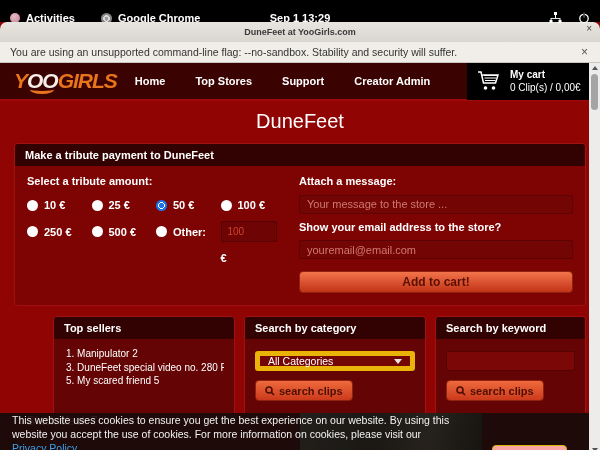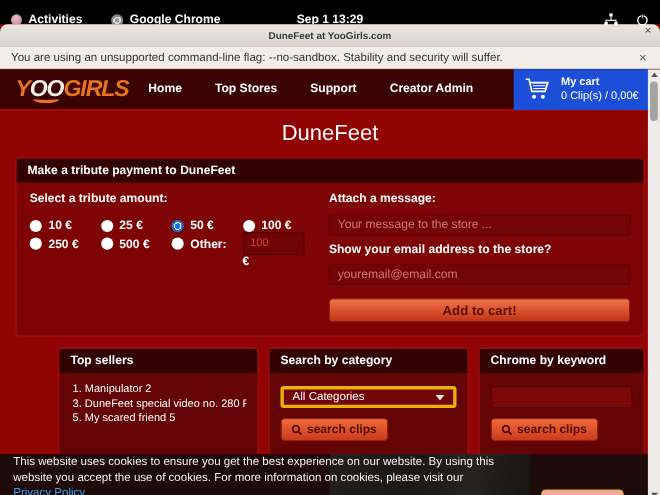--- a/index.html
+++ b/index.html
@@ -24,49 +24,49 @@
 
   
   .page { position:relative; height:392px; background:#910404; overflow:hidden; }
 
   .siteheader { height:38px; background:#3b0202; border-bottom:2px solid #a30808; display:flex; align-items:center; padding-left:14px;justify-content:space-between; }
   .logo { font-size:21px; font-weight:bold; font-style:italic; letter-spacing:-1px; position:relative; margin-right:18px; cursor:pointer; }
   .logo .lg-o { color:#f5efe8; } .logo .lg-a { color:#e8741c; }
   .logo .smile { position:absolute; left:16px; bottom:-1px; width:24px; height:9px; border-bottom:3px solid #e8741c; border-radius:50%; }
   .nav { display:flex; gap:30px; font-size:11px; color:#fff; font-weight:bold; }
   .nav-item { cursor:pointer; }
-  .cartbox { margin-left:auto; width:122px; height:38px; background:#1d4ed8; display:flex; align-items:center; gap:9px; padding-left:10px; color:#fff; cursor:pointer; margin-right:11px; }
+  .cartbox { margin-left:auto; width:122px; height:38px; background:#000000; display:flex; align-items:center; gap:9px; padding-left:10px; color:#fff; cursor:pointer; margin-right:11px; }
   .cart-lines { font-size:10px; line-height:13px; }
   .cart-lines .l1 { font-weight:bold; }
 
   .pagetitle { text-align:center; color:#fff; font-size:20px; padding:9px 0 10px; }
 
   .panel { border:1px solid #a01212; border-radius:4px; background:#7e0404; overflow:hidden; }
   .panel-head { background:#320202; color:#fff; font-size:11px; font-weight:bold; padding:5px 10px; }
   .main-panel { margin:0 14px; }
   .main-body { display:flex; gap:14px; padding:9px 12px 12px; }
   .col-l { flex:0 0 258px; } .col-r { flex:1; }
   .flabel { color:#fff; font-size:11px; font-weight:bold; margin-bottom:7px; }
-  .radio-grid { display:grid; grid-template-columns:repeat(4,1fr); row-gap:0; margin-top:12px; }
+  .radio-grid { display:grid; grid-template-columns:repeat(4,1fr); row-gap:10px; margin-top:12px; }
   .radio-cell { display:flex; align-items:center; gap:6px; color:#fff; font-size:11px; font-weight:bold; cursor:pointer; }
   .radio { width:11px; height:11px; border-radius:50%; background:#fff; flex:0 0 11px; }
   .radio.checked { background:radial-gradient(circle,#1a73e8 0 2.5px,#fff 2.5px 3.5px,#1a73e8 3.5px); }
   .other-input { grid-column:4; width:56px; height:21px; background:#6e0404; border:1px solid #560202; border-radius:2px; color:#d0442e; font-size:10px; padding:0 6px; }
   .euro-cell { grid-column:4; color:#fff; font-size:11px; font-weight:bold; }
   .tinput { width:100%; height:19px; background:#740505; border:1px solid #5c0303; border-radius:2px; color:#f4c4bb; font-size:11px; padding:0 7px; margin-bottom:7px; }
   .tinput::placeholder { color:#cf7a6e; }
   .btn-add { width:100%; height:22px; background:linear-gradient(#f2744a,#c23318); border:1px solid #8e2410; border-radius:4px; color:#5a1003; font-weight:bold; font-size:12px; cursor:pointer; margin-top:5px; }
 
   .bottom-row { display:flex; gap:9px; margin:10px 14px 0;padding-left:39px; }
   .bp1 { flex:0 0 182px; } .bp2 { flex:0 0 182px; } .bp3 { flex:1; }
   .bp { height:100px; background:#640404; }
   .sellers { padding:8px 10px 0 12px; color:#fff; font-size:10px; line-height:13.5px; }
   .seller-item { cursor:pointer; white-space:nowrap; overflow:hidden; }
   .bp-body { padding:12px 10px 0; }
-  .selectbox { width:100%; height:20px; background:#730505; border:3px solid #eab308; border-radius:3px; color:#fff; font-size:10.5px; display:flex; align-items:center; justify-content:space-between; padding:0 8px; cursor:pointer; }
+  .selectbox { width:100%; height:20px; background:#730505; border:5px solid #eab308; border-radius:3px; color:#fff; font-size:10.5px; display:flex; align-items:center; justify-content:space-between; padding:0 8px; cursor:pointer; }
   .caret { width:0; height:0; border-left:4px solid transparent; border-right:4px solid transparent; border-top:5px solid #e9e4de; }
   .btn-search { margin-top:9px; height:21px; padding:0 9px; background:linear-gradient(#ef6a3c,#cb3a1c); border:1px solid #8e2410; border-radius:4px; color:#4f0e02; font-weight:bold; font-size:11px; cursor:pointer; display:inline-flex; align-items:center; gap:4px; }
   .kw-input { width:100%; height:20px; background:#7b0707; border:1px solid #570202; border-radius:2px; color:#fff; font-size:11px; padding:0 6px; }
 
   .pagination { display:flex; justify-content:center; gap:3px; margin-top:11px; }
   .pg { min-width:17px; height:16px; background:#8c1010; border:1px solid #9c2424; border-radius:2px; color:#fff; font-size:10px; display:flex; align-items:center; justify-content:center; padding:0 3px; cursor:pointer; }
   .pg.active { background:#c8402a; border-color:#d2573f; }
 
   .bottom-strip { position:absolute; left:0; right:0; bottom:0; height:42px; background:#4a0505; }
   .ghost { position:absolute; left:27px; top:1px; color:#b8776e; font-size:12px; opacity:.55; }
@@ -234,21 +234,21 @@
           <button class="btn-search">
             <svg width="10" height="10" viewBox="0 0 10 10">
                 <circle cx="4" cy="4" r="3" fill="none" stroke="#4f0e02" stroke-width="1.6"></circle>
                 <path d="M6.2 6.2 9 9" stroke="#4f0e02" stroke-width="1.7"></path>
               </svg>
             <span>search clips</span>
           </button>
         </div>
       </div>
       <div class="panel bp bp3">
-        <div class="panel-head">Chrome by keyword</div>
+        <div class="panel-head">Search by keyword</div>
         <div class="bp-body">
           <input class="kw-input" type="text" style="">
           <button class="btn-search">
             <svg width="10" height="10" viewBox="0 0 10 10">
                 <circle cx="4" cy="4" r="3" fill="none" stroke="#4f0e02" stroke-width="1.6"></circle>
                 <path d="M6.2 6.2 9 9" stroke="#4f0e02" stroke-width="1.7"></path>
               </svg>
             <span>search clips</span>
           </button>
         </div>

